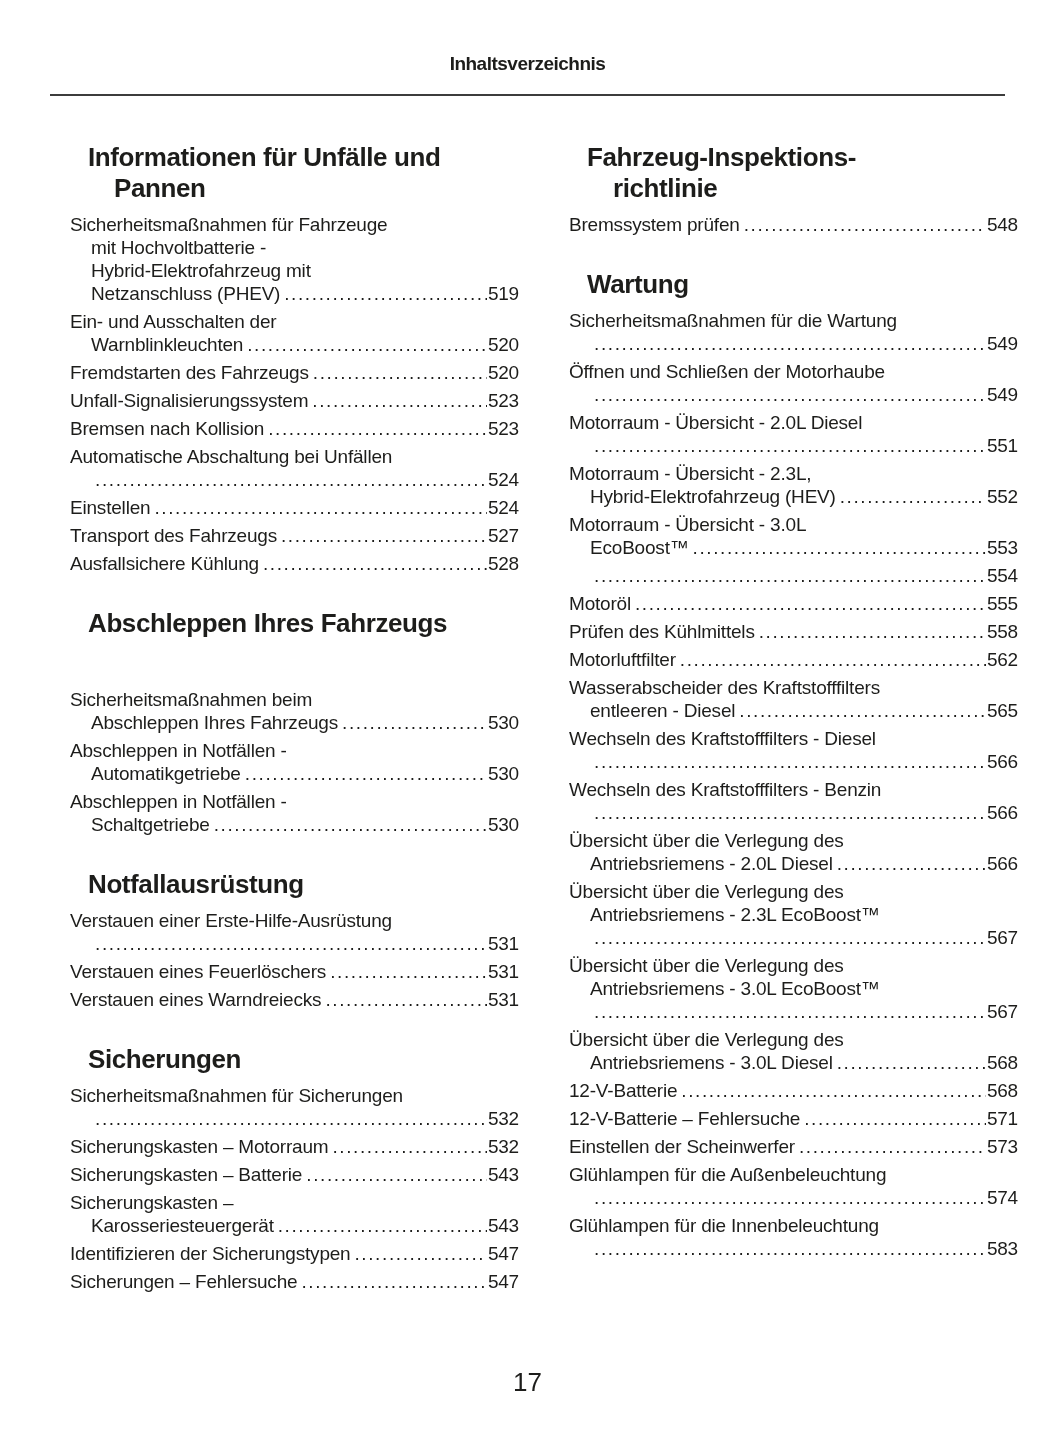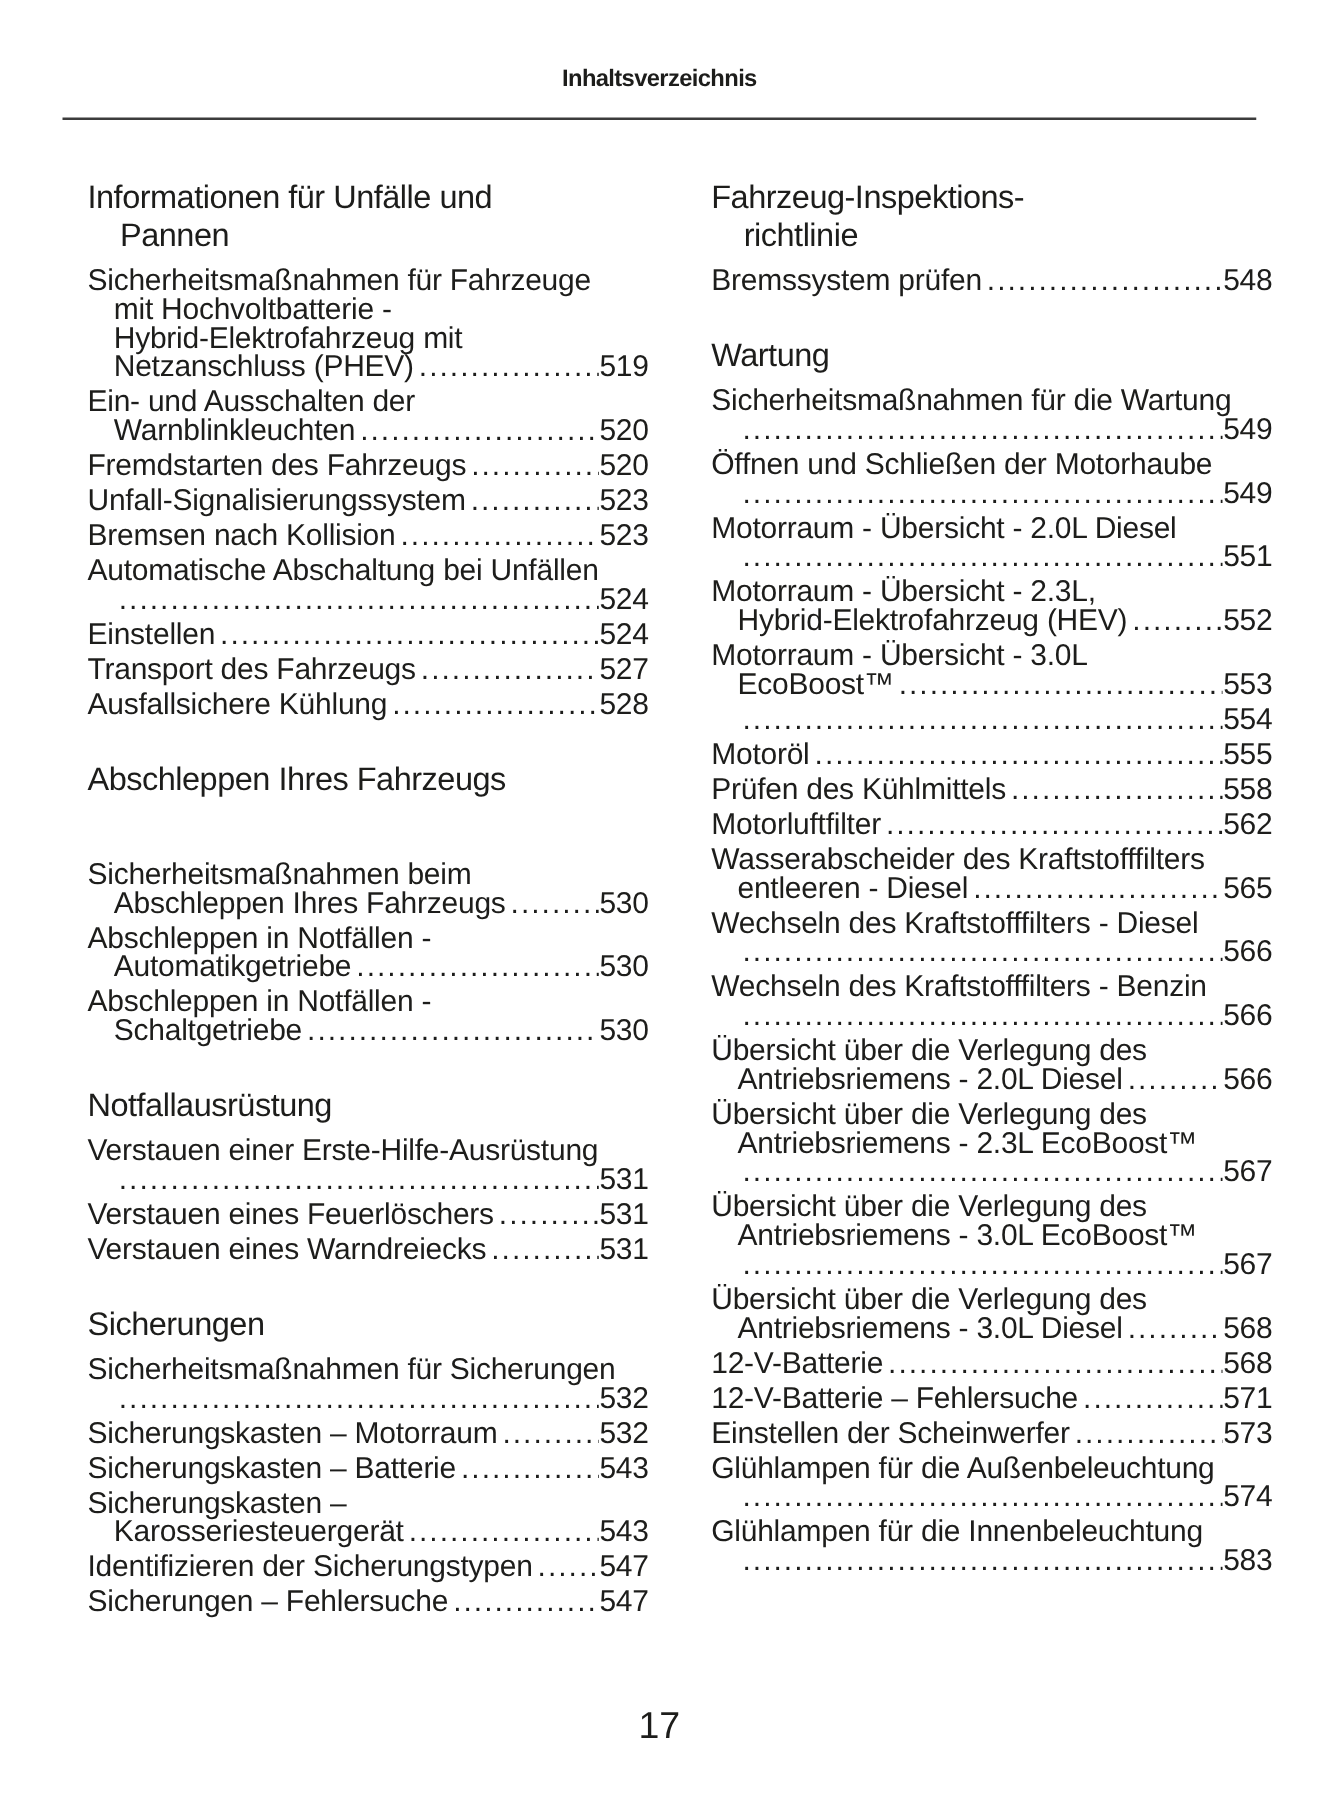--- a/index.html
+++ b/index.html
@@ -42,35 +42,35 @@
     width: 449px;
     flex: none;
   }
   .toc-section {
     margin-top: 33px;
   }
   .toc-section:first-child {
     margin-top: 0;
   }
   .section-heading {
-    margin: 0 0 9px 0;
+    margin: 0 0 9px 18px;
     font-size: 26px;
     line-height: 31px;
-    font-weight: normal;
+    font-weight: bold;
     letter-spacing: -0.4px;
   }
   .hline { display: block; }
   .hline.cont { padding-left: 26px; }
   
   .toc-column[data-col="0"] .toc-section:nth-child(2) .section-entries {
     padding-top: 40px;
   }
   .toc-entry {
     margin-bottom: 5px;
-    font-size: 24px;
+    font-size: 19px;
     line-height: 23px;
     letter-spacing: -0.2px;
   }
   .line.cont { padding-left: 21px; }
   .line.last {
     display: flex;
     align-items: flex-start;
   }
   .ltext {
     flex: none;
@@ -85,21 +85,21 @@
     margin-left: 4px;
     margin-right: 1px;
   }
   .pagenum { flex: none; }
   .page-footer {
     position: absolute;
     left: 0;
     bottom: 50px;
     width: 100%;
     text-align: center;
-    font-size: 30px;
+    font-size: 26px;
   }
 </style>
 </head>
 <body>
 
 <header class="page-header">
   <h1 class="page-title">Inhaltsverzeichnis</h1>
   <hr class="header-rule">
 </header>
 

